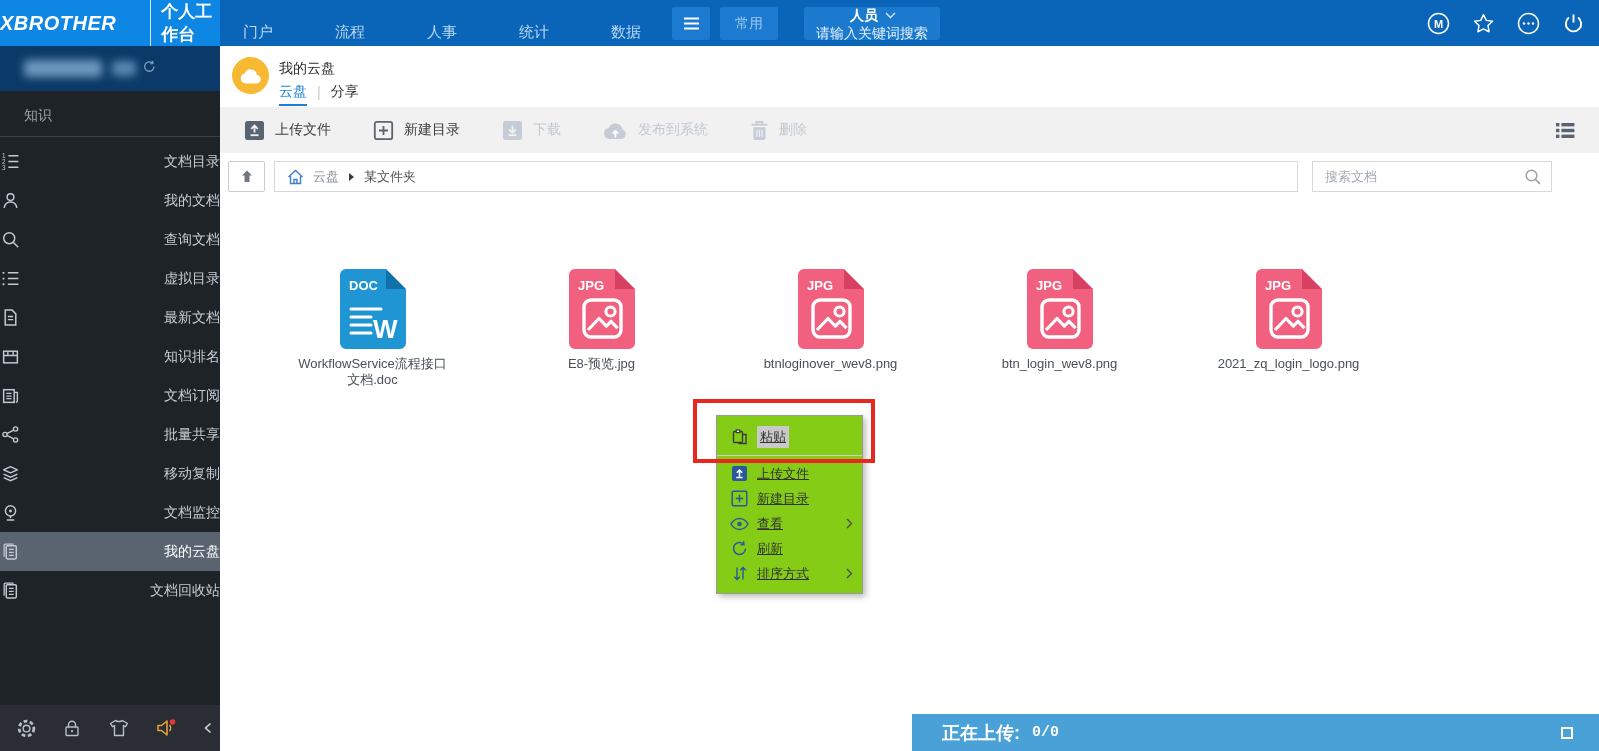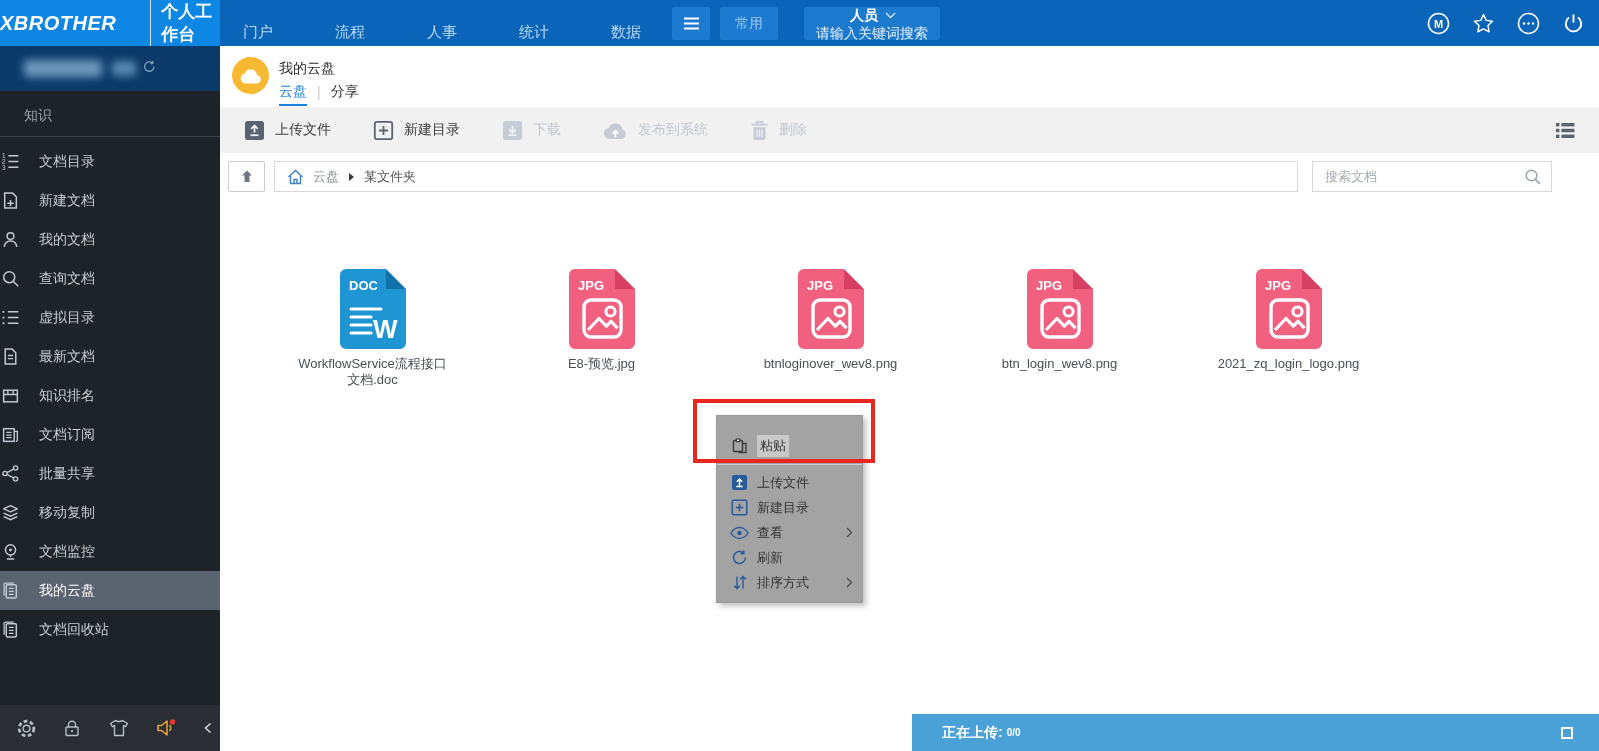--- a/index.html
+++ b/index.html
@@ -36,21 +36,21 @@
   .sidebar{position:absolute;left:0;top:46px;width:220px;height:705px;background:#1e2328;z-index:20;}
   .user-block{height:45px;background:#0c3a68;position:relative;}
   .blur-chip{position:absolute;left:24px;top:14px;width:78px;height:17px;border-radius:3px;
              background:#7fa8cc;filter:blur(4px);opacity:.85;}
   .blur-chip2{position:absolute;left:112px;top:15px;width:24px;height:15px;border-radius:3px;
              background:#6d9cc4;filter:blur(4px);opacity:.8;}
   .user-sync{position:absolute;left:142px;top:14px;opacity:.75;}
   .side-section{padding:16px 0 0 24px;font-size:14px;color:#9aa1a9;}
   .side-sep{height:1px;background:#3a4047;margin-top:11px;}
   .s-items{margin-top:5px;}
-  .s-item{height:39px;display:flex;align-items:center;color:#c7ccd3;font-size:14px;cursor:pointer;}
+  .s-item{height:39px;display:flex;align-items:center;color:#c7ccd3;font-size:14px;cursor:pointer;justify-content:space-between;}
   .s-item.active{background:#5a6370;color:#fff;}
   .s-icon{width:20px;display:flex;justify-content:center;}
   .s-label{margin-left:19px;}
   .side-bottom{position:absolute;left:0;bottom:0;width:220px;height:46px;background:#2a2e34;
                display:flex;align-items:center;justify-content:space-between;padding:0 8px 0 16px;}
   .sb-icon{cursor:pointer;display:flex;align-items:center;}
 
   
   .main{position:absolute;left:220px;top:46px;width:1379px;height:705px;background:#fff;}
   .m-header{height:61px;position:relative;}
@@ -79,38 +79,38 @@
               display:flex;align-items:center;padding:0 9px 0 10px;}
   .doc-search input{flex:1;border:none;outline:none;font-size:13px;color:#555;font-family:inherit;min-width:0;}
   .doc-search input::placeholder{color:#a3a9b0;}
 
   .grid{display:flex;padding-left:38px;margin-top:69px;}
   .file-cell{width:229px;display:flex;flex-direction:column;align-items:center;cursor:pointer;}
   .file-name{margin-top:7px;font-size:13px;color:#4a5056;text-align:center;max-width:156px;
              line-height:16px;word-break:break-all;}
 
   
-  .cmenu{position:absolute;left:716px;top:415px;width:147px;background:#a3a3a3;border:1px solid #9a9a9a;
-         box-shadow:3px 3px 6px rgba(0,0,0,.25);z-index:40;padding:12px 0 7px 0;}
+  .cmenu{position:absolute;left:716px;top:415px;width:147px;background:#84cc16;border:1px solid #9a9a9a;
+         box-shadow:3px 3px 6px rgba(0,0,0,.25);z-index:40;padding:3px 0 7px 0;text-decoration:underline;}
   .cm-item{height:25px;display:flex;align-items:center;padding-left:13px;font-size:13px;color:#333;cursor:pointer;}
   .cm-icon{width:19px;display:flex;justify-content:center;}
   .cm-label{margin-left:8px;}
   .cm-arrow{visibility:hidden;margin-left:auto;margin-right:9px;}
   .cm-item.has-sub .cm-arrow{visibility:visible;}
   .cm-item.highlighted{height:37px;border-bottom:1px solid #cfcfcf;margin-bottom:5px;}
   .cm-item.highlighted .cm-label{background:#c9c9c9;padding:2px 3px;}
 
   .redbox{position:absolute;left:693px;top:399px;width:182px;height:64px;border:4px solid #e8281e;
           z-index:41;pointer-events:none;}
 
   
   .upload-bar{position:absolute;left:912px;top:714px;right:0;height:37px;background:#4aa1d8;
               display:flex;align-items:center;color:#fff;z-index:35;}
-  .ul-label{margin-left:30px;font-weight:bold;font-size:14px;}
-  .ul-count{margin-left:4px;font-weight:bold;font-size:10px;}
+  .ul-label{margin-left:30px;font-weight:bold;font-size:18px;}
+  .ul-count{margin-left:12px;font-weight:bold;font-size:15px;font-family:Liberation Mono, monospace;}
   .ul-sq{margin-left:auto;margin-right:26px;width:12px;height:12px;border:2px solid #fff;cursor:pointer;}
 </style>
 </head>
 <body>
 
 <div id="app">
 
   <div class="topbar">
     <div class="logo">
       <span class="brand">XBROTHER</span>
@@ -209,29 +209,20 @@
             <svg width="19" height="19" viewBox="0 0 18 18">
               <path d="M7 3.5h9.5M7 9h9.5M7 14.5h9.5" stroke="#c3c9d1" stroke-width="1.5"></path>
               <text x="1" y="6" font-size="6" fill="#c3c9d1" font-family="sans-serif">1</text>
               <text x="1" y="11.5" font-size="6" fill="#c3c9d1" font-family="sans-serif">2</text>
               <text x="1" y="17" font-size="6" fill="#c3c9d1" font-family="sans-serif">3</text>
             </svg>
           </span>
           <span class="s-label">文档目录</span>
         </div>
 
-        <div class="s-item">
-          <span class="s-icon">
-            <svg width="19" height="19" viewBox="0 0 18 18">
-              <path d="M3.5 2h7.5l3.5 3.5v10.5h-11z" stroke="#c3c9d1" stroke-width="1.4" fill="none"></path>
-              <path d="M6 11.5h6M9 8.5v6" stroke="#c3c9d1" stroke-width="1.4"></path>
-            </svg>
-          </span>
-          <span class="s-label">新建文档</span>
-        </div>
 
         <div class="s-item">
           <span class="s-icon">
             <svg width="19" height="19" viewBox="0 0 18 18">
               <circle cx="9" cy="5.8" r="3.2" stroke="#c3c9d1" stroke-width="1.4" fill="none"></circle>
               <path d="M3 16c.6-3.8 2.9-5.6 6-5.6s5.4 1.8 6 5.6" stroke="#c3c9d1" stroke-width="1.4" fill="none"></path>
             </svg>
           </span>
           <span class="s-label">我的文档</span>
         </div>

